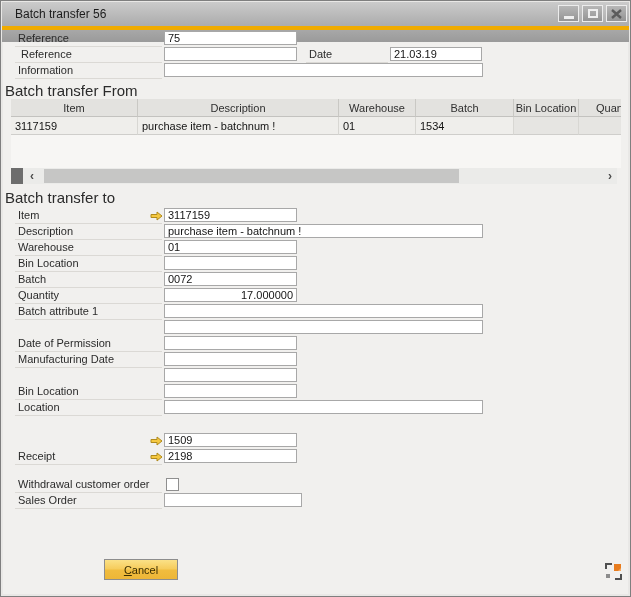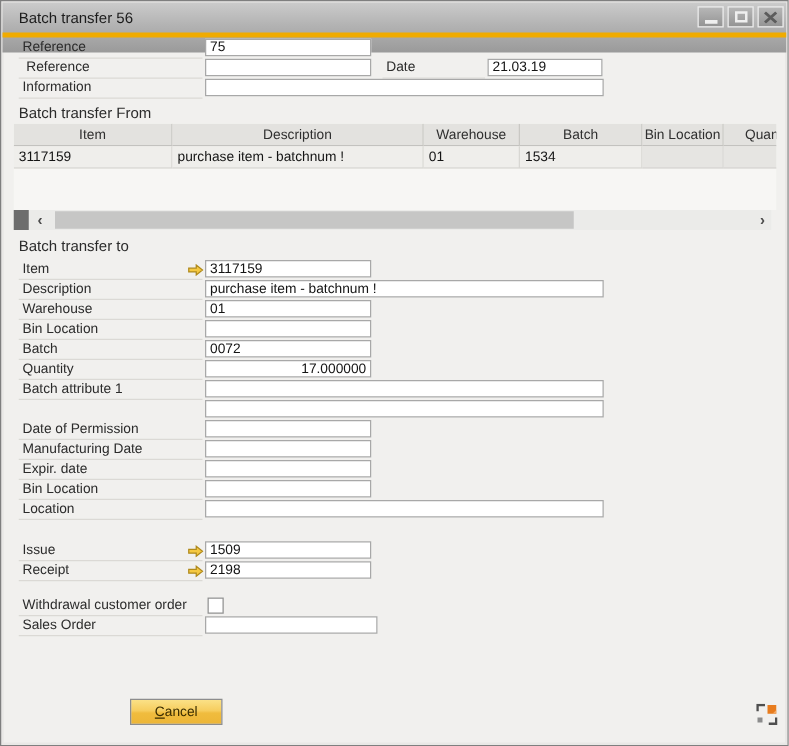--- a/index.html
+++ b/index.html
@@ -21,21 +21,21 @@
   }
   .glyph-min { width:10px; height:3px; background:#efefef; margin-top:8px; }
   .glyph-max { width:10px; height:9px; border:2px solid #efefef; }
   .accent { position:absolute; top:25px; left:1px; right:1px; height:4px; background:#f0ab00; }
 
   .lbl {
     position:absolute; left:14px; width:147px; height:16px; line-height:15px;
     font-size:11px; color:#2b2b2b; border-bottom:1px solid #dbd9d5;
     padding-left:3px; white-space:nowrap; overflow:hidden;
   }
-  .sec-title { position:absolute; left:14px; height:15px; line-height:15px; font-size:12px; color:#2b2b2b; }
+  .sec-title { position:absolute; left:4px; height:15px; line-height:15px; font-size:15px; color:#2b2b2b; }
   .fld {
     position:absolute; left:163px; width:133px; height:14px; line-height:12px;
     font-size:11px; color:#141414; background:#fff; border:1px solid #a8a8a8;
     padding:0 3px; white-space:nowrap; overflow:hidden;
   }
   .fld.wide { width:319px; }
   .fld.date { left:389px; width:92px; }
   .fld.num { text-align:right; }
   .fld.so { width:138px; }
   .arrow-ico { position:absolute; left:149px; width:13px; height:10px; }
@@ -172,30 +172,28 @@
   <div class="fld wide" style="top:303px"></div>
 
   <div class="fld wide" style="top:319px"></div>
 
   <div class="lbl" style="top:335px">Date of Permission</div>
   <div class="fld" style="top:335px"></div>
 
   <div class="lbl" style="top:351px">Manufacturing Date</div>
   <div class="fld" style="top:351px"></div>
 
-  <div class="lbl" style="top:367px">Expir. date</div>
   <div class="fld" style="top:367px"></div>
 
   <div class="lbl" style="top:383px">Bin Location</div>
   <div class="fld" style="top:383px"></div>
 
   <div class="lbl" style="top:399px">Location</div>
   <div class="fld wide" style="top:399px"></div>
 
-  <div class="lbl" style="top:432px">Issue</div>
   <svg class="arrow-ico" style="top:435px" viewBox="0 0 13 10">
     <path d="M1,3.5 H7 V1 L12,5 L7,9 V6.5 H1 Z" fill="#f5c840" stroke="#b08a1c" stroke-width="1"></path>
   </svg>
   <div class="fld" style="top:432px">1509</div>
 
   <div class="lbl" style="top:448px">Receipt</div>
   <svg class="arrow-ico" style="top:451px" viewBox="0 0 13 10">
     <path d="M1,3.5 H7 V1 L12,5 L7,9 V6.5 H1 Z" fill="#f5c840" stroke="#b08a1c" stroke-width="1"></path>
   </svg>
   <div class="fld" style="top:448px">2198</div>

